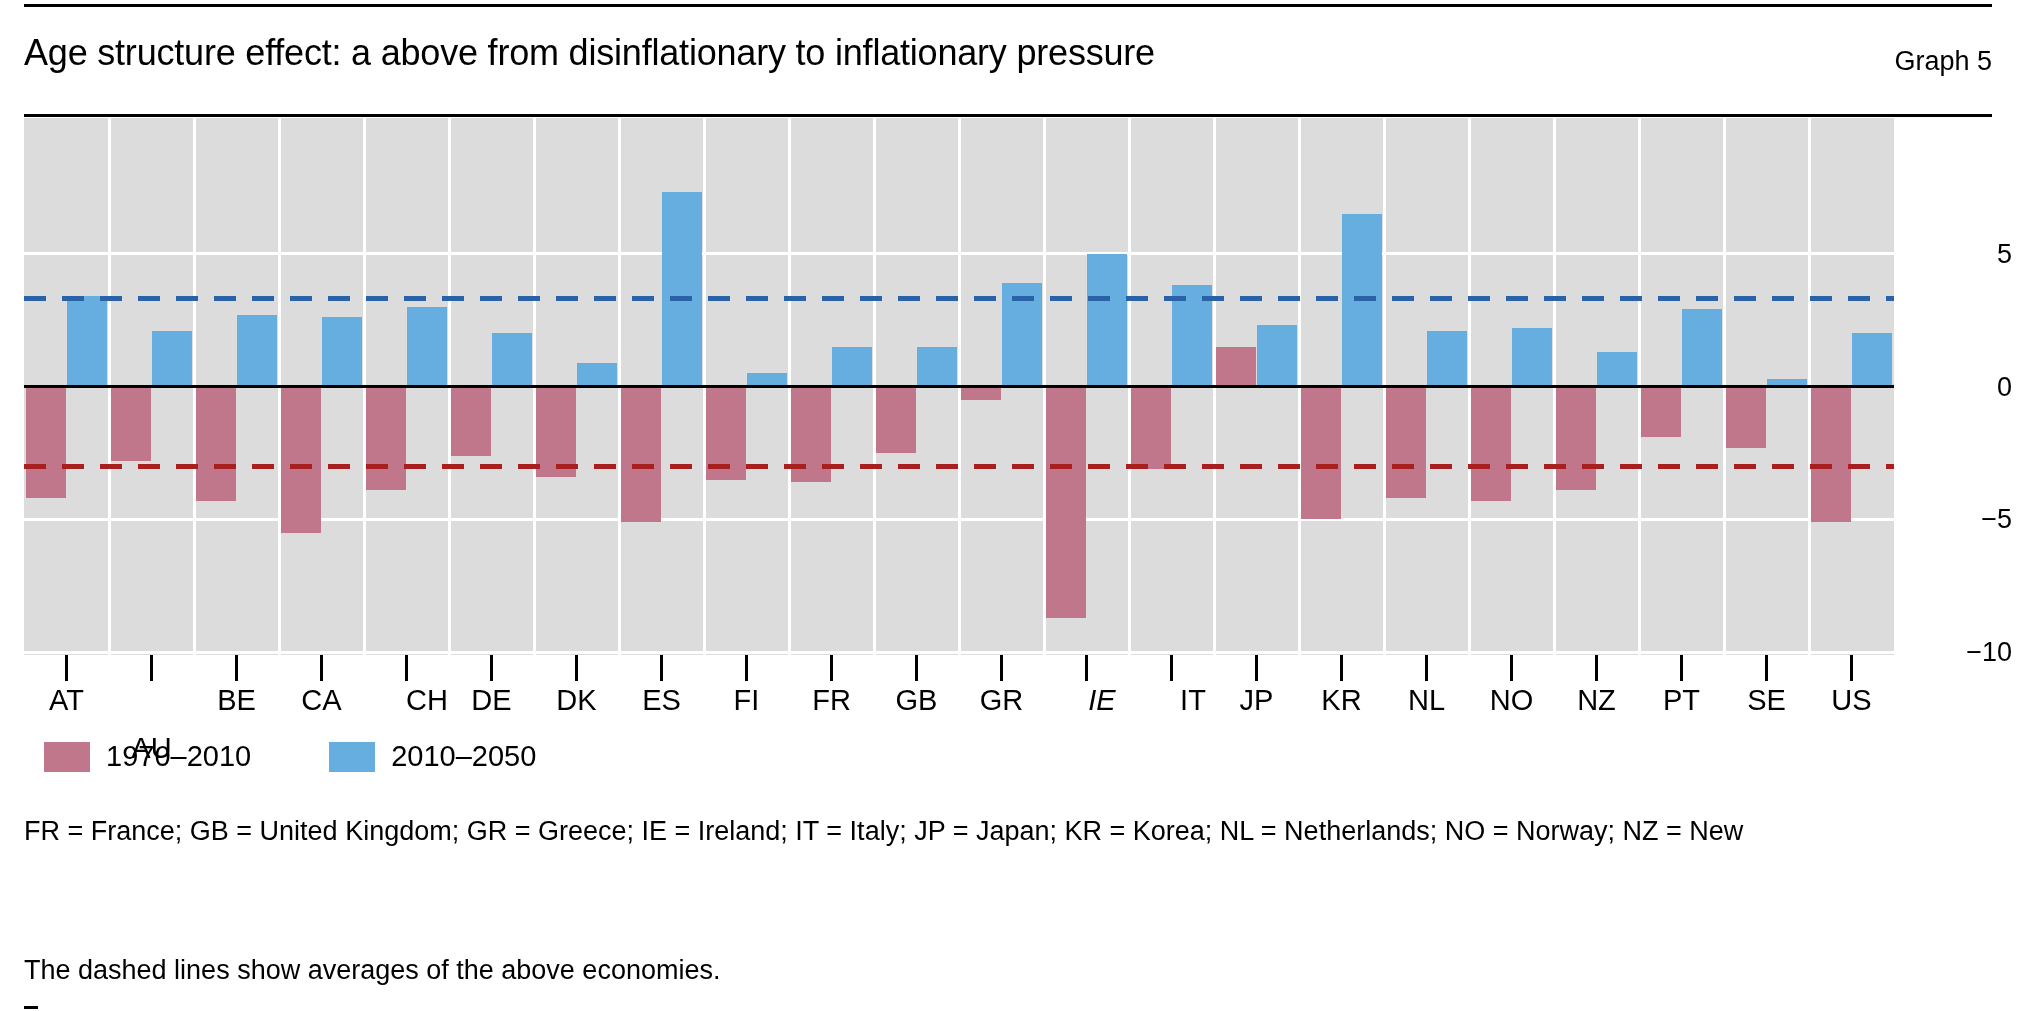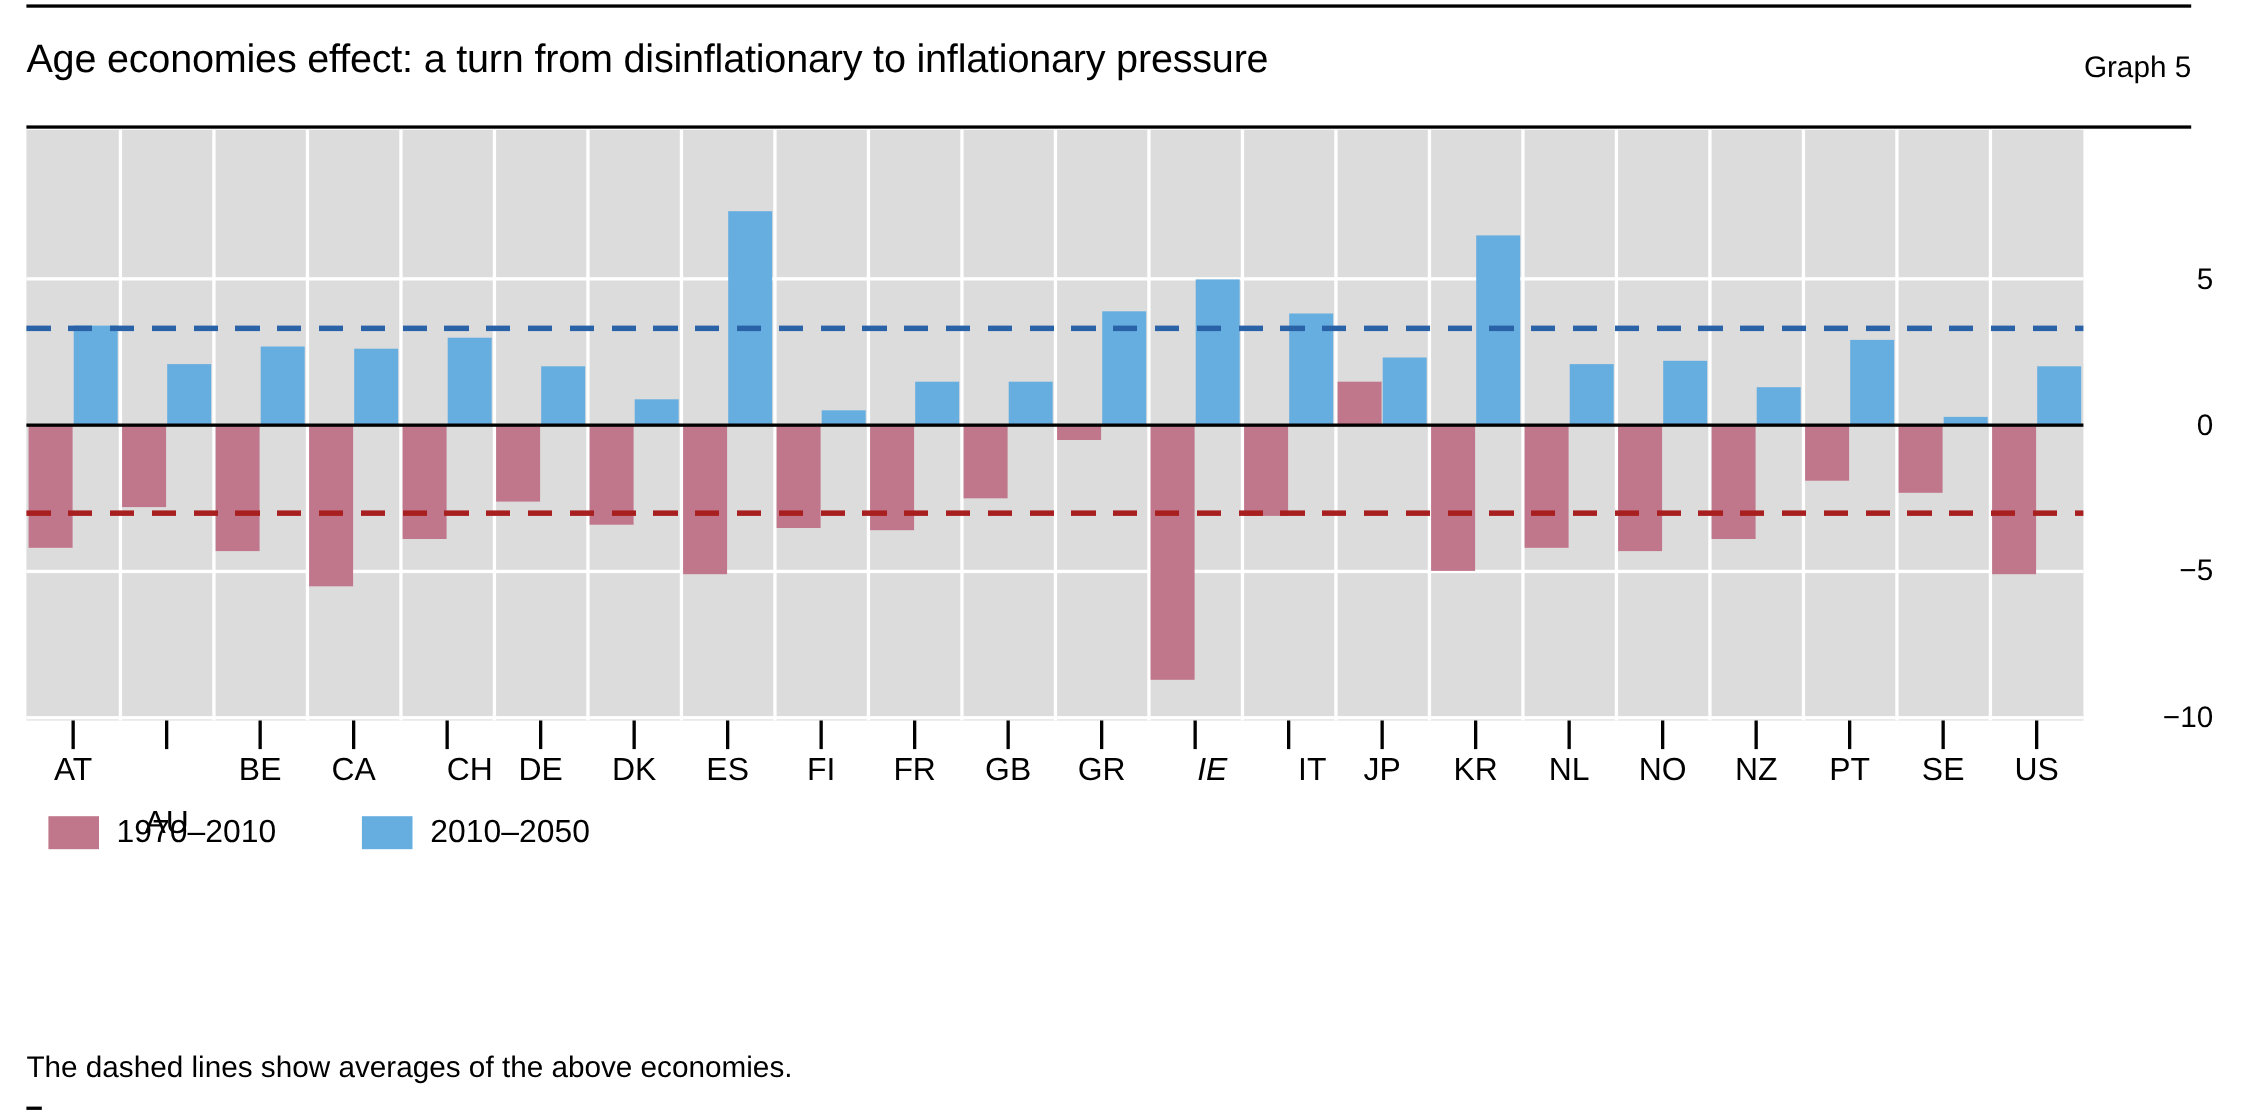--- a/index.html
+++ b/index.html
@@ -161,21 +161,21 @@
     left: 24px; top: 1006px;
     width: 14px; height: 3px;
     background: #000;
   }
 </style>
 </head>
 <body>
 
 <div class="top-rule"></div>
 
-<div class="title">Age economies effect: a turn from disinflationary to inflationary pressure</div>
+<div class="title">Age structure effect: a above from disinflationary to inflationary pressure</div>
 <div class="graph-no">Graph 5</div>
 
 <div class="chart-top-rule"></div>
 
 <div id="chart-area">
 
 <div class="vgrid" style="left: 83.5px;"></div>
     <div class="vgrid" style="left: 168.5px;"></div>
     <div class="vgrid" style="left: 253.5px;"></div>
     <div class="vgrid" style="left: 338.5px;"></div>
@@ -306,15 +306,16 @@
       <span class="legend-swatch red"></span>
       <span class="legend-label">1970–2010</span>
     </div>
     <div class="legend-item">
       <span class="legend-swatch blue"></span>
       <span class="legend-label">2010–2050</span>
     </div>
   </div>
 
 <div id="footnotes">
+    <div class="fn-line">FR = France; GB = United Kingdom; GR = Greece; IE = Ireland; IT = Italy; JP = Japan; KR = Korea; NL = Netherlands; NO = Norway; NZ = New</div>
   </div>
 <div id="note-dashed">The dashed lines show averages of the above economies.</div>
 <div class="bottom-rule"></div>
 
 </body></html>

